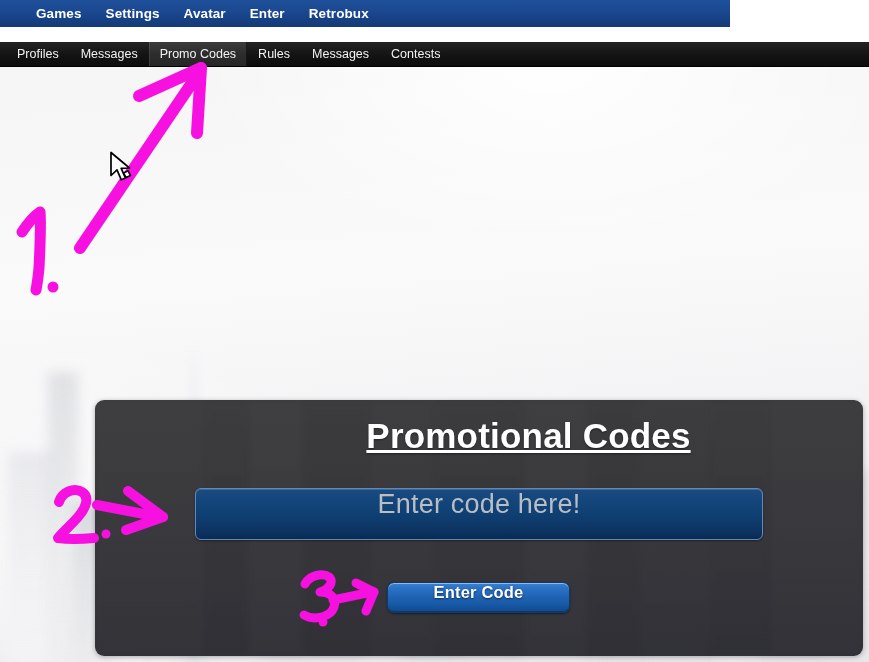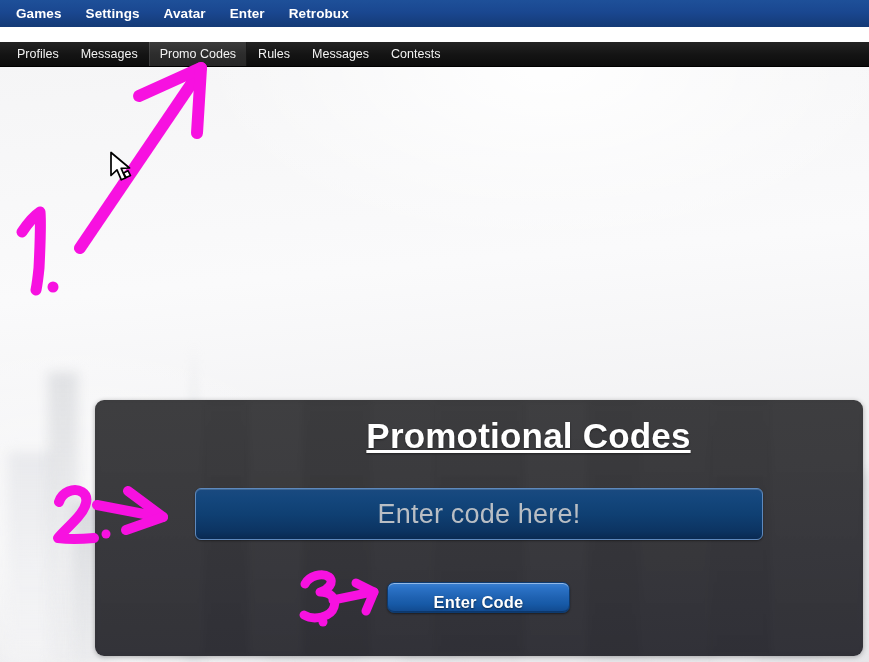--- a/index.html
+++ b/index.html
@@ -53,24 +53,24 @@
     width: 0; height: 0;
     border-left: 9px solid transparent;
     border-right: 9px solid transparent;
     filter: blur(5px);
   }
 
   
   .topnav {
     position: absolute;
     left: 0; top: 0;
-    width: 869px; height: 27px;
+    width: 730px; height: 27px;
     background: linear-gradient(180deg, #1e5099 0%, #1a4790 45%, #143a76 100%);
     display: flex;
-    padding-left: 4px;
+    padding-left: 24px;
     box-sizing: border-box;
     z-index: 20;
   }
   .topnav .ti {
     color: #ffffff;
     font-size: 13.5px;
     font-weight: bold;
     letter-spacing: 0.1px;
     padding: 0 12px;
     line-height: 27px;
@@ -141,21 +141,21 @@
   .code-input {
     position: absolute;
     left: 100px; top: 88px;
     width: 568px; height: 52px;
     box-sizing: border-box;
     border-radius: 6px;
     border: 1px solid #5e89bd;
     background: linear-gradient(180deg, #1a4a80 0%, #14477d 18%, #0f3f72 52%, #0c3462 84%, #0a2a52 100%);
     box-shadow: inset 0 1px 0 rgba(255,255,255,0.16), 0 1px 2px rgba(0,0,0,0.4);
     display: flex;
-    align-items: center;
+    align-items: flex-start;
     justify-content: center;
     cursor: text;
   }
   .code-input .ph {
     color: #b9bec4;
     font-size: 27px;
     letter-spacing: 0.2px;
     font-weight: normal;
   }
 
@@ -163,21 +163,21 @@
   .enter-btn {
     position: absolute;
     left: 292px; top: 182px;
     width: 183px; height: 31px;
     box-sizing: border-box;
     border-radius: 7px;
     border: 1px solid #0e3a6e;
     background: linear-gradient(180deg, #3c81d2 0%, #2b72c6 18%, #1f62b2 50%, #175aa7 72%, #11498e 100%);
     box-shadow: inset 0 1px 0 rgba(255,255,255,0.45), inset 0 -1px 0 rgba(0,0,0,0.25), 0 1px 2px rgba(0,0,0,0.45);
     display: flex;
-    align-items: flex-end;
+    align-items: flex-start;
     justify-content: center;
     cursor: pointer;
   }
   .enter-btn .lbl {
     color: #ffffff;
     font-size: 16.5px;
     font-weight: bold;
     letter-spacing: 0.2px;
     text-shadow: 0 1px 2px rgba(0,0,0,0.55);
   }

